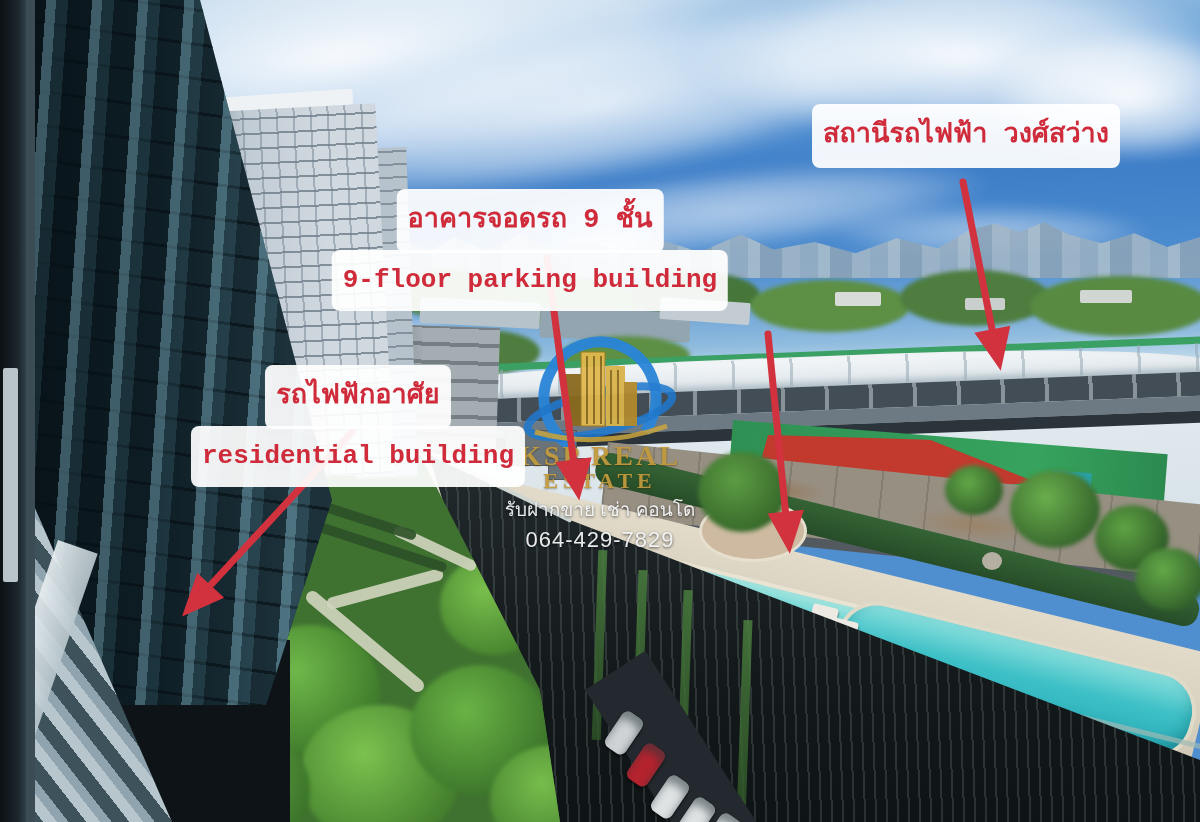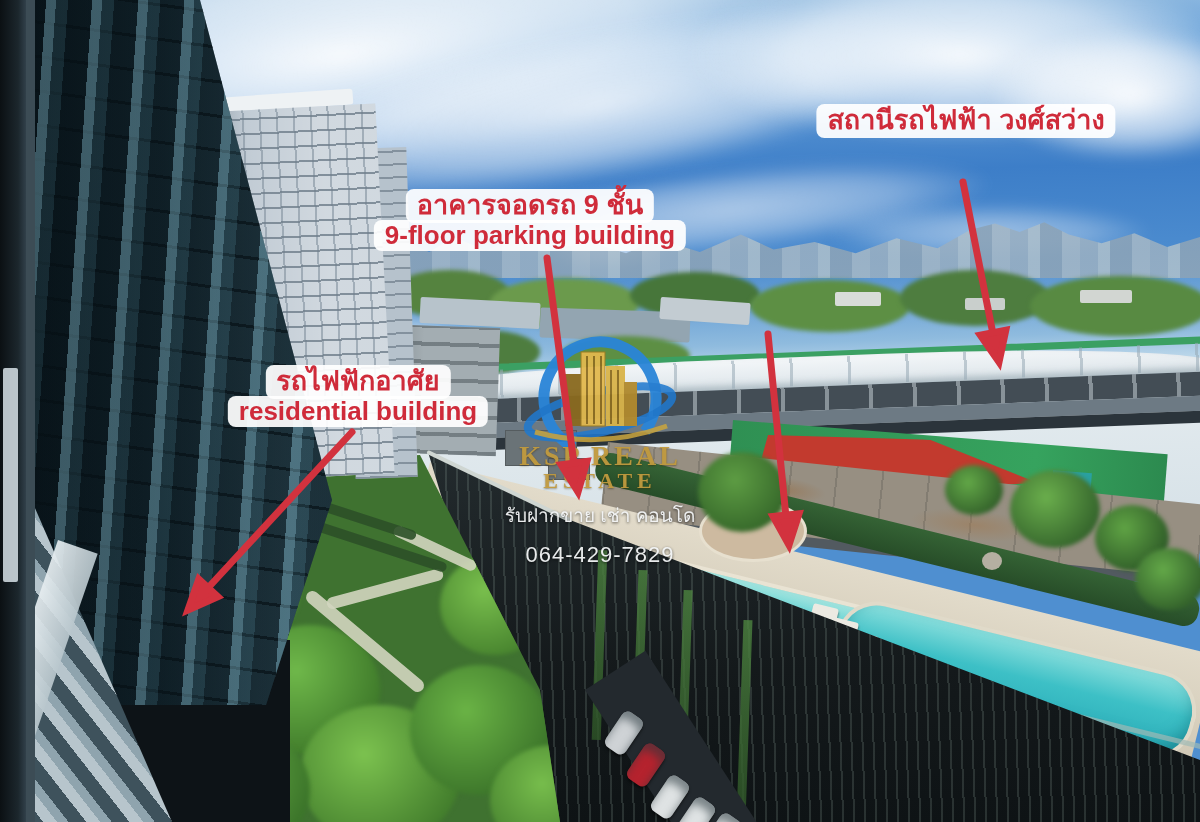--- a/index.html
+++ b/index.html
@@ -82,26 +82,26 @@
   .frame{left:0;top:0;width:26px;height:822px;background:linear-gradient(90deg,#0b1013,#1c272d 70%,#31404a);}
   .frame2{left:26px;top:0;width:9px;height:822px;background:#3c4c55;}
   .framelight{left:3px;top:368px;width:15px;height:214px;background:#d7e2e8;opacity:.85;border-radius:2px;}
   .louvers{left:0;top:428px;width:172px;height:394px;clip-path:polygon(0 0,100% 100%,0 100%);
     background:repeating-linear-gradient(52deg,#b7c5cc 0 11px,#8fa4ae 11px 20px,#3e525c 20px 34px);}
   .sash{left:58px;top:540px;width:42px;height:330px;transform:rotate(19deg);transform-origin:0 0;background:linear-gradient(90deg,#e6edf0,#b9c7cd);opacity:.92;}
   
   .watermark{left:600px;top:328px;width:300px;transform:translateX(-50%);text-align:center;opacity:.95;z-index:40;}
   .watermark .brand1{font-family:"Liberation Serif","DejaVu Serif",serif;font-weight:700;font-size:28px;letter-spacing:3px;color:var(--brand-gold);margin-top:-42px;text-shadow:0 1px 2px rgba(60,40,0,.5);}
   .watermark .brand2{font-family:"Liberation Serif","DejaVu Serif",serif;font-weight:700;font-size:22px;letter-spacing:5px;color:var(--brand-gold);margin-top:-4px;text-shadow:0 1px 2px rgba(60,40,0,.5);}
-  .watermark .tag{font-size:19px;color:#f3f5f6;margin-top:6px;text-shadow:0 1px 3px rgba(0,0,0,.7);}
-  .watermark .phone{font-size:22px;color:#f3f5f6;margin-top:12px;letter-spacing:1px;text-shadow:0 1px 3px rgba(0,0,0,.7);}
+  .watermark .tag{font-size:19px;color:#f3f5f6;margin-top:0;text-shadow:0 1px 3px rgba(0,0,0,.7);}
+  .watermark .phone{font-size:22px;color:#f3f5f6;margin-top:3px;letter-spacing:1px;text-shadow:0 1px 3px rgba(0,0,0,.7);}
   
   .arrows{left:0;top:0;width:1200px;height:822px;z-index:50;color:var(--arrow);}
   .anno{position:absolute;display:flex;flex-direction:column;align-items:center;z-index:60;transform:translateX(-50%);}
-  .anno span{background:rgba(255,255,255,.93);color:var(--annotation-text);white-space:nowrap;border-radius:8px;padding:0 11px;}
+  .anno span{background:rgba(255,255,255,.93);color:var(--annotation-text);white-space:nowrap;border-radius:8px;padding:15px 11px;font-family:Liberation Mono, monospace;}
   .anno .th{font-size:27px;font-weight:700;line-height:1.25;}
   .anno .en{font-size:26px;font-weight:800;line-height:1.2;margin-top:-3px;}
 </style>
 </head>
 <body>
 
 <div class="stage">
 
   <div class="abs sky"></div>
   <div class="cloud" style="left:-120px;top:-60px;width:920px;height:230px;transform:rotate(-8deg);"></div>

